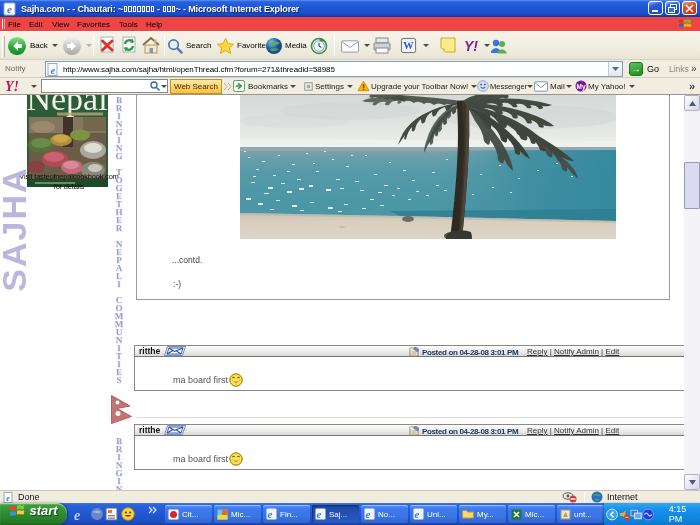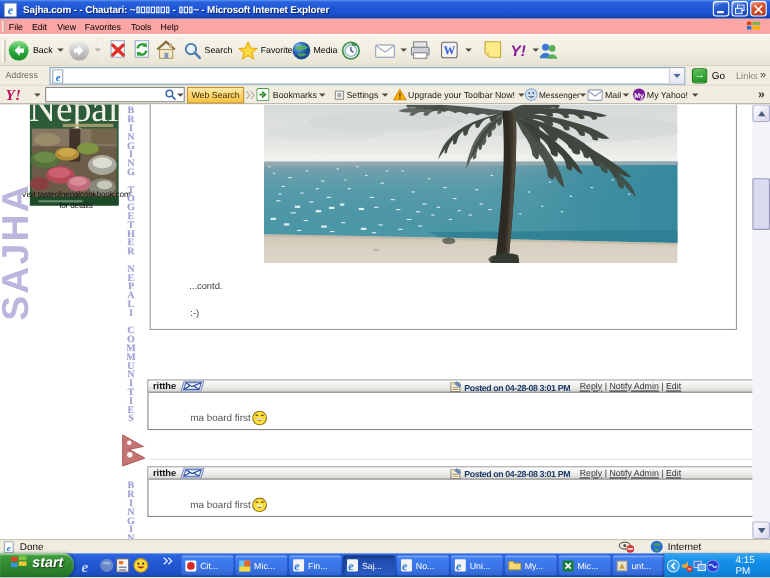--- a/index.html
+++ b/index.html
@@ -13,21 +13,21 @@
 .titlebar .ttext { color:#fff; font-weight:bold; font-size:9px; margin-left:4px; white-space:nowrap; letter-spacing:-0.15px;
   text-shadow:1px 1px 1px rgba(0,0,30,.6); }
 .sq { display:inline-block; width:3.5px; height:6px; border:1px solid #fff; margin:0 0.5px; }
 .winbtns { position:absolute; right:3px; top:1px; display:flex; gap:2px; }
 .wb { width:15px; height:14px; border:1px solid #fff; border-radius:3px; color:#fff;
   display:flex; align-items:center; justify-content:center; }
 .wb.min, .wb.max { background:linear-gradient(160deg,#8fb4f5 0%,#2c61d8 30%,#1d4ec0 80%); }
 .wb.cls { background:linear-gradient(160deg,#f0a088 0%,#dd5530 35%,#c03a18 85%); }
 
 
-.menubar { position:absolute; left:0; top:17px; width:700px; height:14px; background:#fca5a5;
+.menubar { position:absolute; left:0; top:17px; width:700px; height:14px; background:#ef4444;
   font-size:8px; color:#000;padding-left:13px; }
 .menubar span { position:absolute; top:1px; }
 .grip { position:absolute; width:3px; border-left:1px solid #fff; border-right:1px solid #b8b4a4; }
 
 
 .toolbar { position:absolute; left:0; top:31px; width:700px; height:29px;
   background:linear-gradient(180deg,#f6f4ea 0%,#f0ede0 60%,#e8e4d4 100%);
   border-top:1px solid #fff; border-bottom:1px solid #d6d2c2; font-size:8px; color:#000; }
 .toolbar .ti { position:absolute; top:0; height:27px; display:flex; align-items:center; }
 .tsep { position:absolute; top:3px; width:1px; height:21px; background:#c8c4b4; border-right:1px solid #fff; }
@@ -269,26 +269,27 @@
         <svg width="19" height="18" viewBox="0 0 19 18">
           <circle cx="7" cy="6" r="3.2" fill="#3a78d8"></circle>
           <path d="M2 14 Q7 8 12 14 L12 16 L2 16 Z" fill="#3a78d8"></path>
           <circle cx="13" cy="7" r="3" fill="#58b058"></circle>
           <path d="M8.5 15 Q13 9.5 17.5 15 L17.5 16.5 L8.5 16.5 Z" fill="#58b058"></path>
         </svg>
       </div>
   </div>
 
   <div class="addrbar">
-    <div class="ai" style="left:5px;color:#6a6a60">Address</div>
+    <div class="ai" style="left:5px;color:#6a6a60">Notify</div>
     <div class="ai" style="left:45px;width:578px;background:#fff;border:1px solid #7f9db9;height:16px;top:1px">
       <svg width="13" height="13" viewBox="0 0 13 13" style="margin-left:1px">
           <rect x="1" y="0.5" width="9" height="12" fill="#fff" stroke="#9ab"></rect>
           <text x="6" y="10.5" font-size="10" font-style="italic" font-weight="bold" fill="#2a7bd4" text-anchor="middle" font-family="Liberation Serif">e</text>
         </svg>
+      <span style="margin-left:3px;white-space:nowrap;letter-spacing:-0.1px">http://www.sajha.com/sajha/html/openThread.cfm?forum=271&amp;threadid=58985</span>
       <div style="margin-left:auto;width:14px;height:14px;background:linear-gradient(180deg,#fdfdfd,#e4e4f0);border-left:1px solid #c8c8d8;display:flex;align-items:center;justify-content:center">
           <svg width="7" height="5">
             <path d="M0 0 L3.5 4 L7 0 Z" fill="#4a6a9a"></path>
           </svg>
         </div>
     </div>
     <div class="ai" style="left:629px">
       <div style="width:14px;height:14px;border-radius:3px;background:linear-gradient(160deg,#5cc45c,#1e8c1e);border:1px solid #187818;color:#fff;font-size:10px;display:flex;align-items:center;justify-content:center">→</div>
       <span style="margin-left:4px;font-size:9px">Go</span>
     </div>

